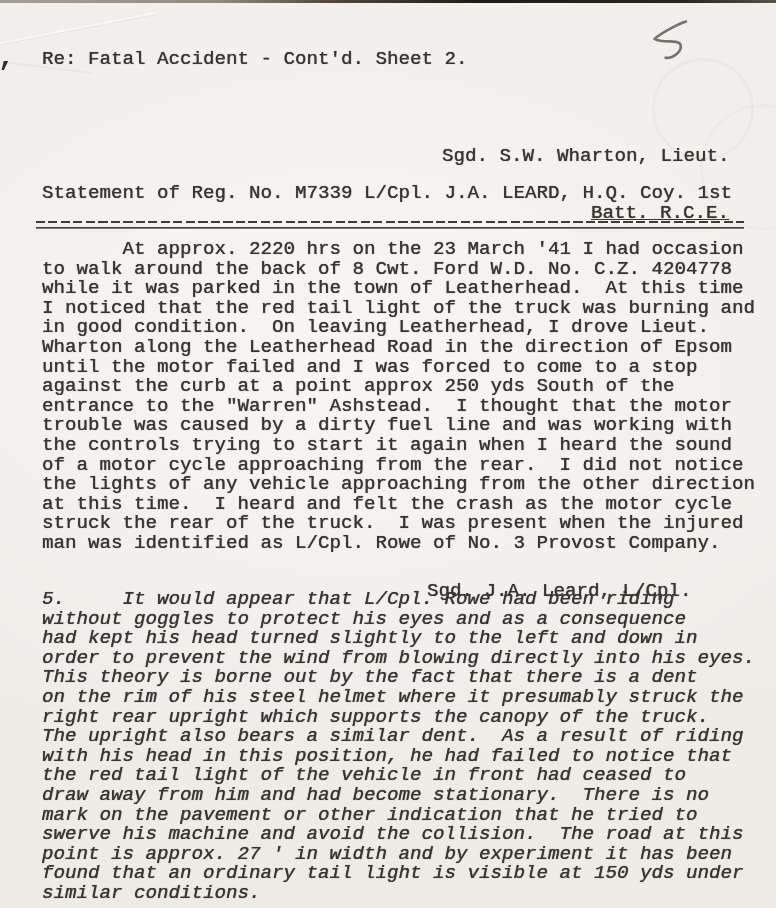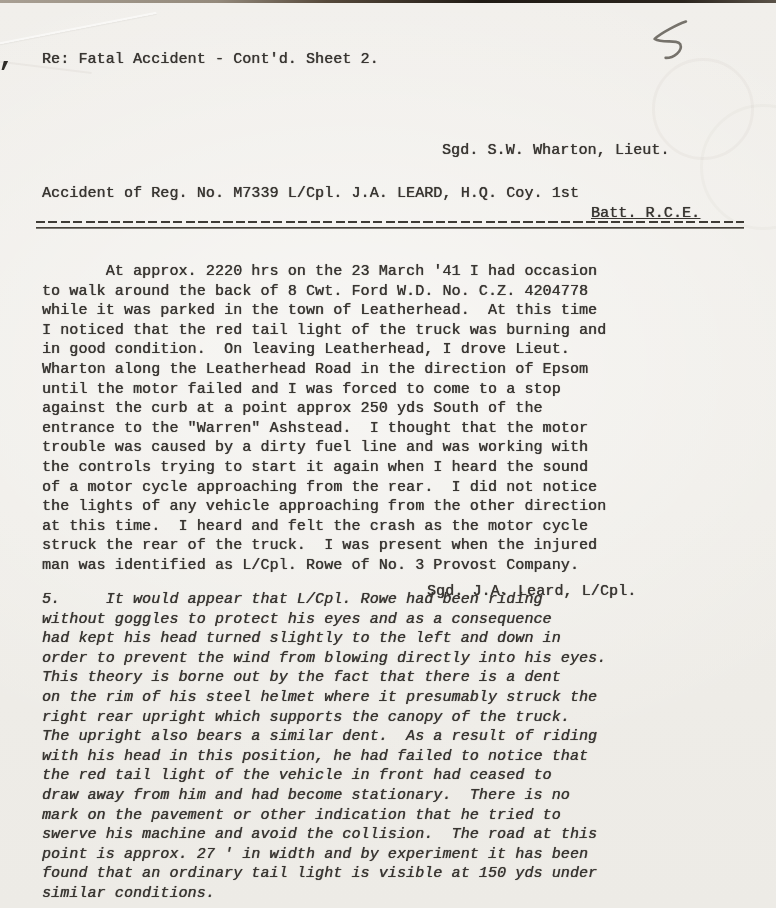--- a/index.html
+++ b/index.html
@@ -22,37 +22,37 @@
     box-shadow:0 1px 1px rgba(90,80,66,0.06);}
   .crease2{position:absolute;left:-8px;top:66px;width:100px;height:1.5px;
     background:rgba(90,80,66,0.05);transform:rotate(7deg);}
   .ring1{position:absolute;left:652px;top:58px;width:96px;height:96px;border-radius:50%;
     border:3px solid rgba(130,118,98,0.05);}
   .ring2{position:absolute;left:700px;top:104px;width:120px;height:120px;border-radius:50%;
     border:3px solid rgba(130,118,98,0.04);}
   .txt{
     position:absolute;left:42px;
     white-space:pre;
-    font-size:15px;line-height:19.6px;
+    font-size:19px;line-height:19.6px;
     letter-spacing:0.1px;
     color:#383531;
     text-shadow:0 0 0.8px rgba(56,53,49,0.85), 0.4px 0 0 rgba(56,53,49,0.45);
   }
   .heading{top:50px;}
   .para1{top:88px;}
-  .sig1{top:141px;padding-left:400px;font-family:Liberation Mono, monospace;}
+  .sig1{top:147px;padding-left:400px;font-family:Liberation Mono, monospace;}
   .stmt1{top:184px;}
   .stmt2{top:203.6px;padding-left:549px;text-decoration:underline;}
   .stmt-rule{
     position:absolute;left:36px;top:220.5px;width:708px;height:8px;
     background:
       repeating-linear-gradient(90deg,#3e3b35 0 9px,rgba(62,59,53,0) 9px 12.5px) 0 0/100% 2.4px no-repeat,
       linear-gradient(#46423b,#46423b) 0 6px/100% 1.7px no-repeat;
   }
-  .para2{top:262px;}
+  .para2{top:240px;}
   .sig2{top:582px;padding-left:385px;}
   .para5{top:590px;font-style:italic;}
   .margin-mark{
     position:absolute;left:-2px;top:42px;
     font-size:28px;font-weight:bold;color:#2f2d29;
     font-family:"Liberation Mono","DejaVu Sans Mono",monospace;
   }
   .hand-five{position:absolute;left:646px;top:16px;width:54px;height:52px;transform:rotate(-6deg);}
   .hand-five svg{display:block;}
 </style>
@@ -73,21 +73,21 @@
     <svg width="54" height="52" viewBox="0 0 54 52">
       <path d="M 42 7 C 33 9, 16 16, 9 21 C 17 27, 31 23, 34 29 C 36 36, 26 42, 18 41" fill="none" stroke="#76726b" stroke-width="2.6" stroke-linecap="round" stroke-linejoin="round"></path>
     </svg>
   </div>
 
   <div class="txt heading">Re: Fatal Accident - Cont'd. Sheet 2.</div>
 
 
   <div class="txt sig1">Sgd. S.W. Wharton, Lieut.</div>
 
-  <div class="txt stmt1">Accident of Reg. No. M7339 L/Cpl. J.A. LEARD, H.Q. Coy. 1st</div>
+  <div class="txt stmt1">Statement of Reg. No. M7339 L/Cpl. J.A. LEARD, H.Q. Coy. 1st</div>
 
   <div class="txt stmt2">Batt. R.C.E.</div>
 
   <div class="stmt-rule"></div>
 
   <div class="txt para2">       At approx. 2220 hrs on the 23 March '41 I had occasion
 to walk around the back of 8 Cwt. Ford W.D. No. C.Z. 4204778
 while it was parked in the town of Leatherhead.  At this time
 I noticed that the red tail light of the truck was burning and
 in good condition.  On leaving Leatherhead, I drove Lieut.

